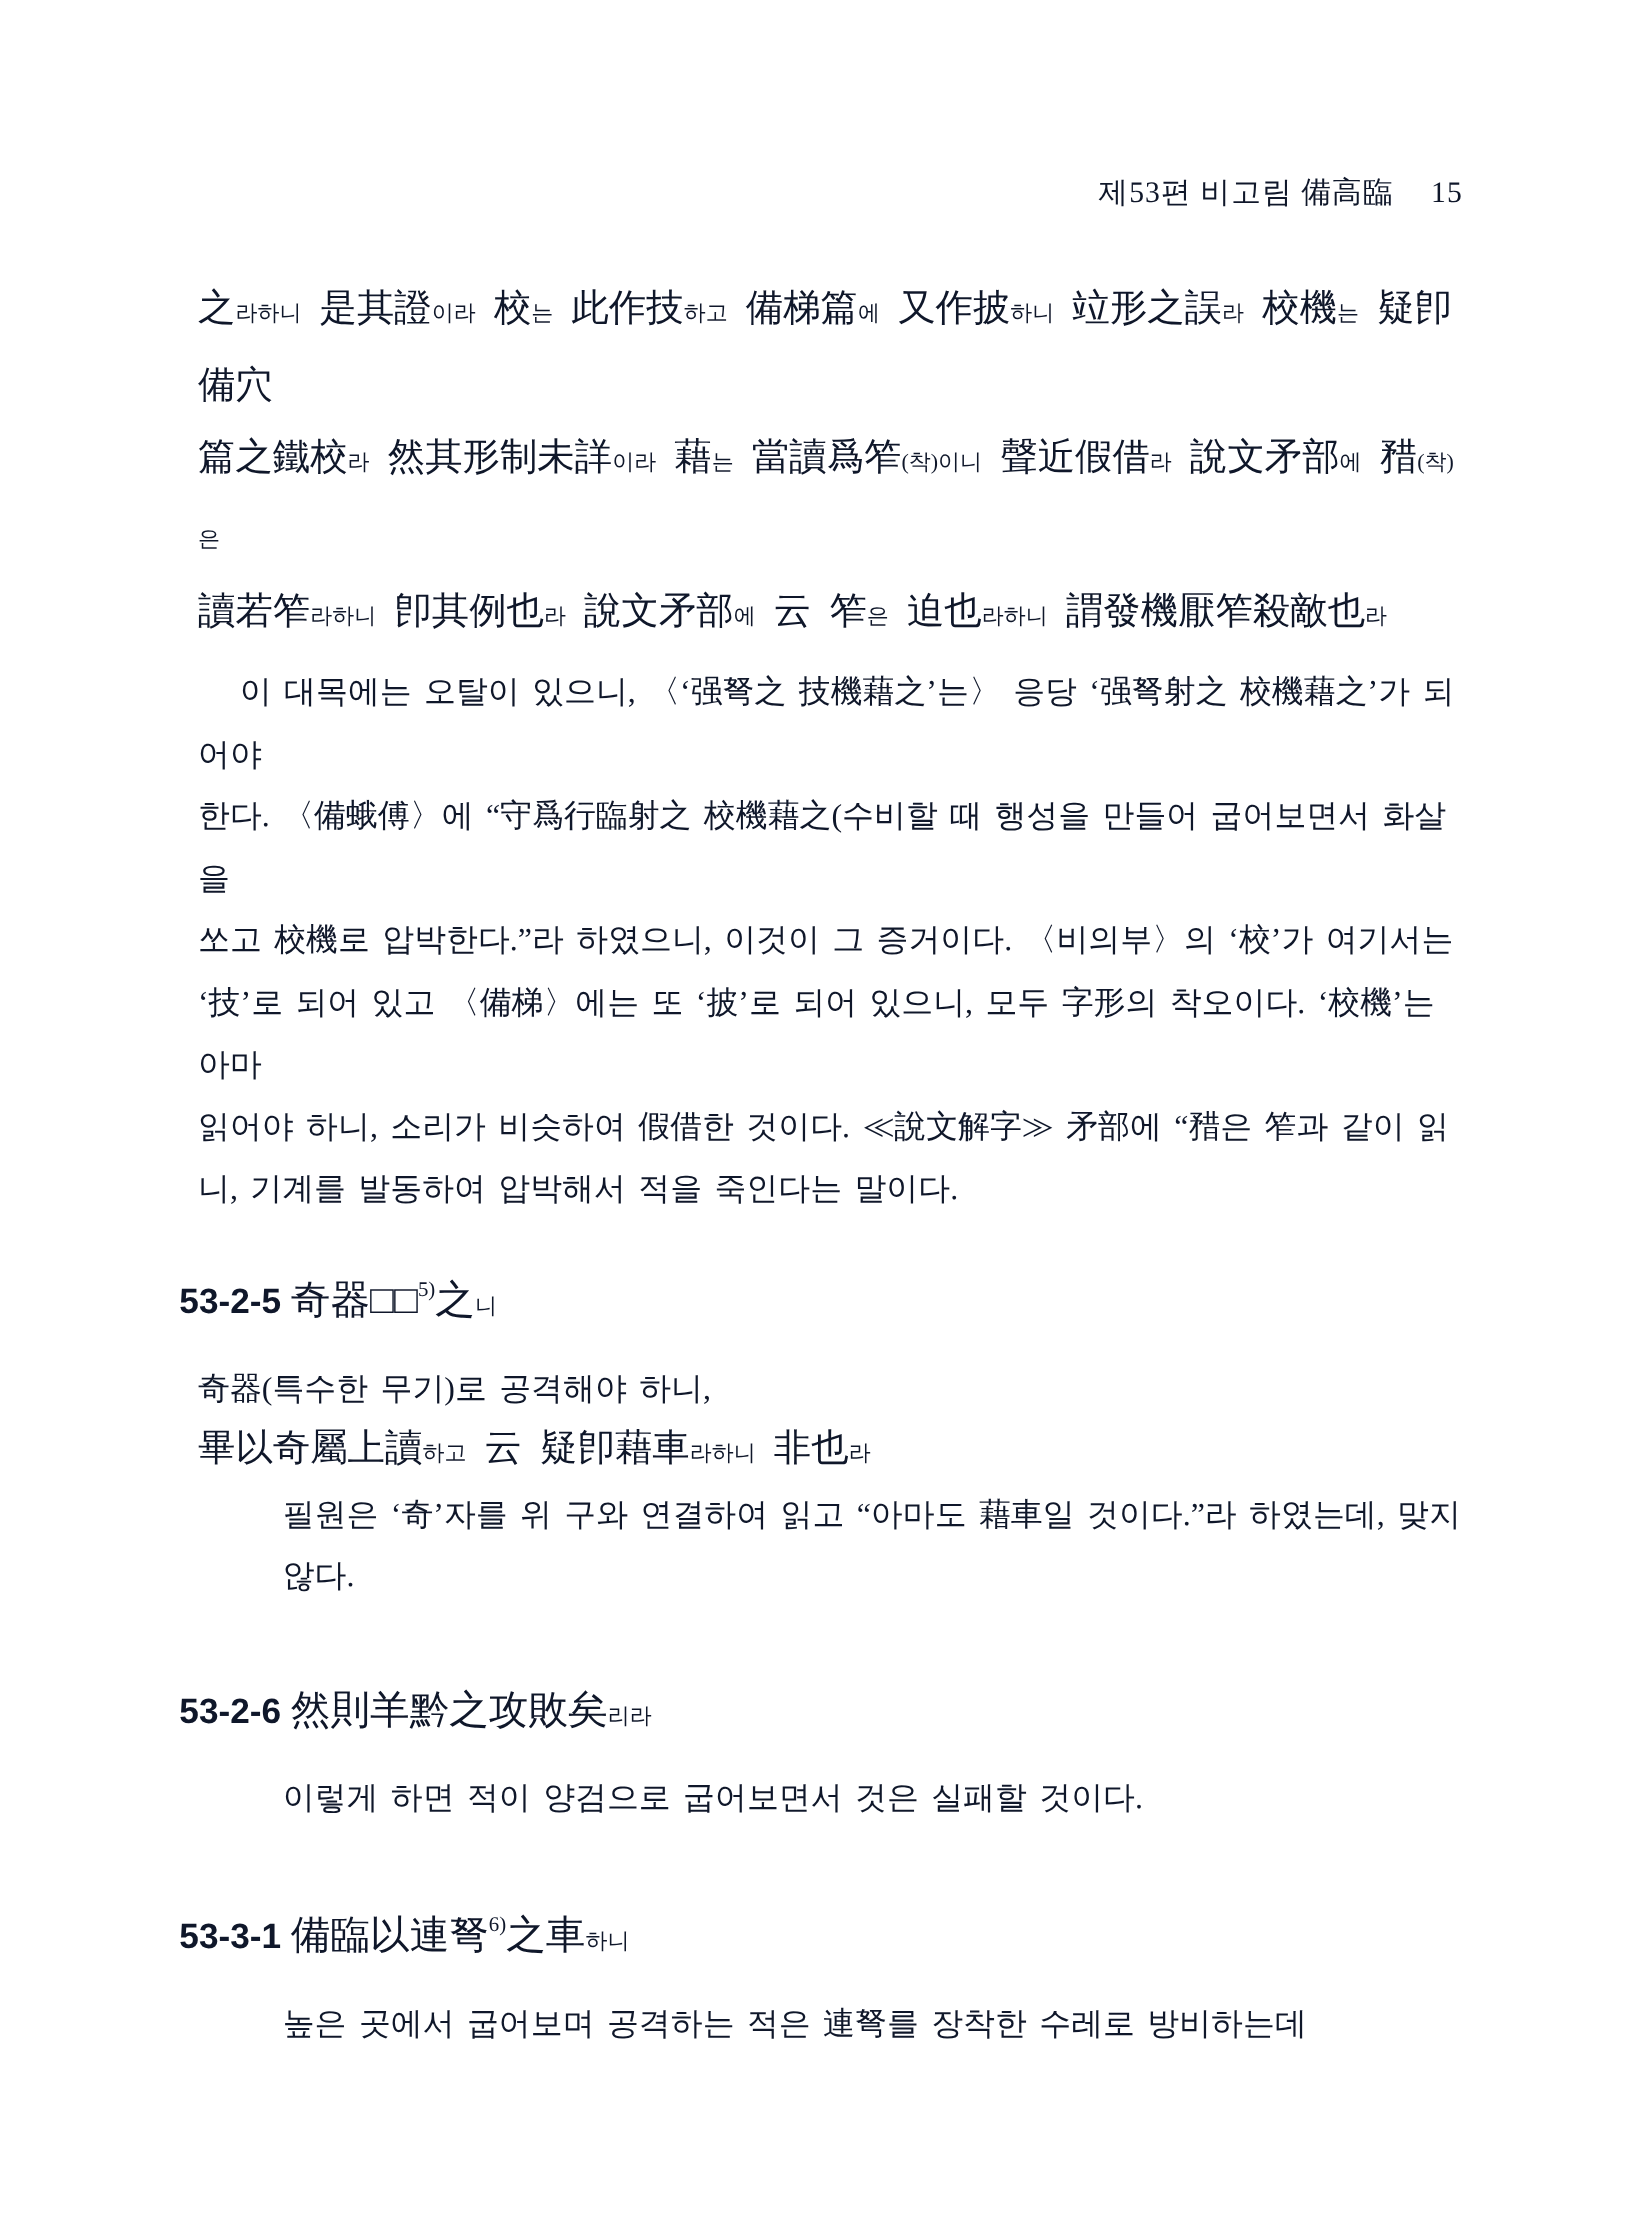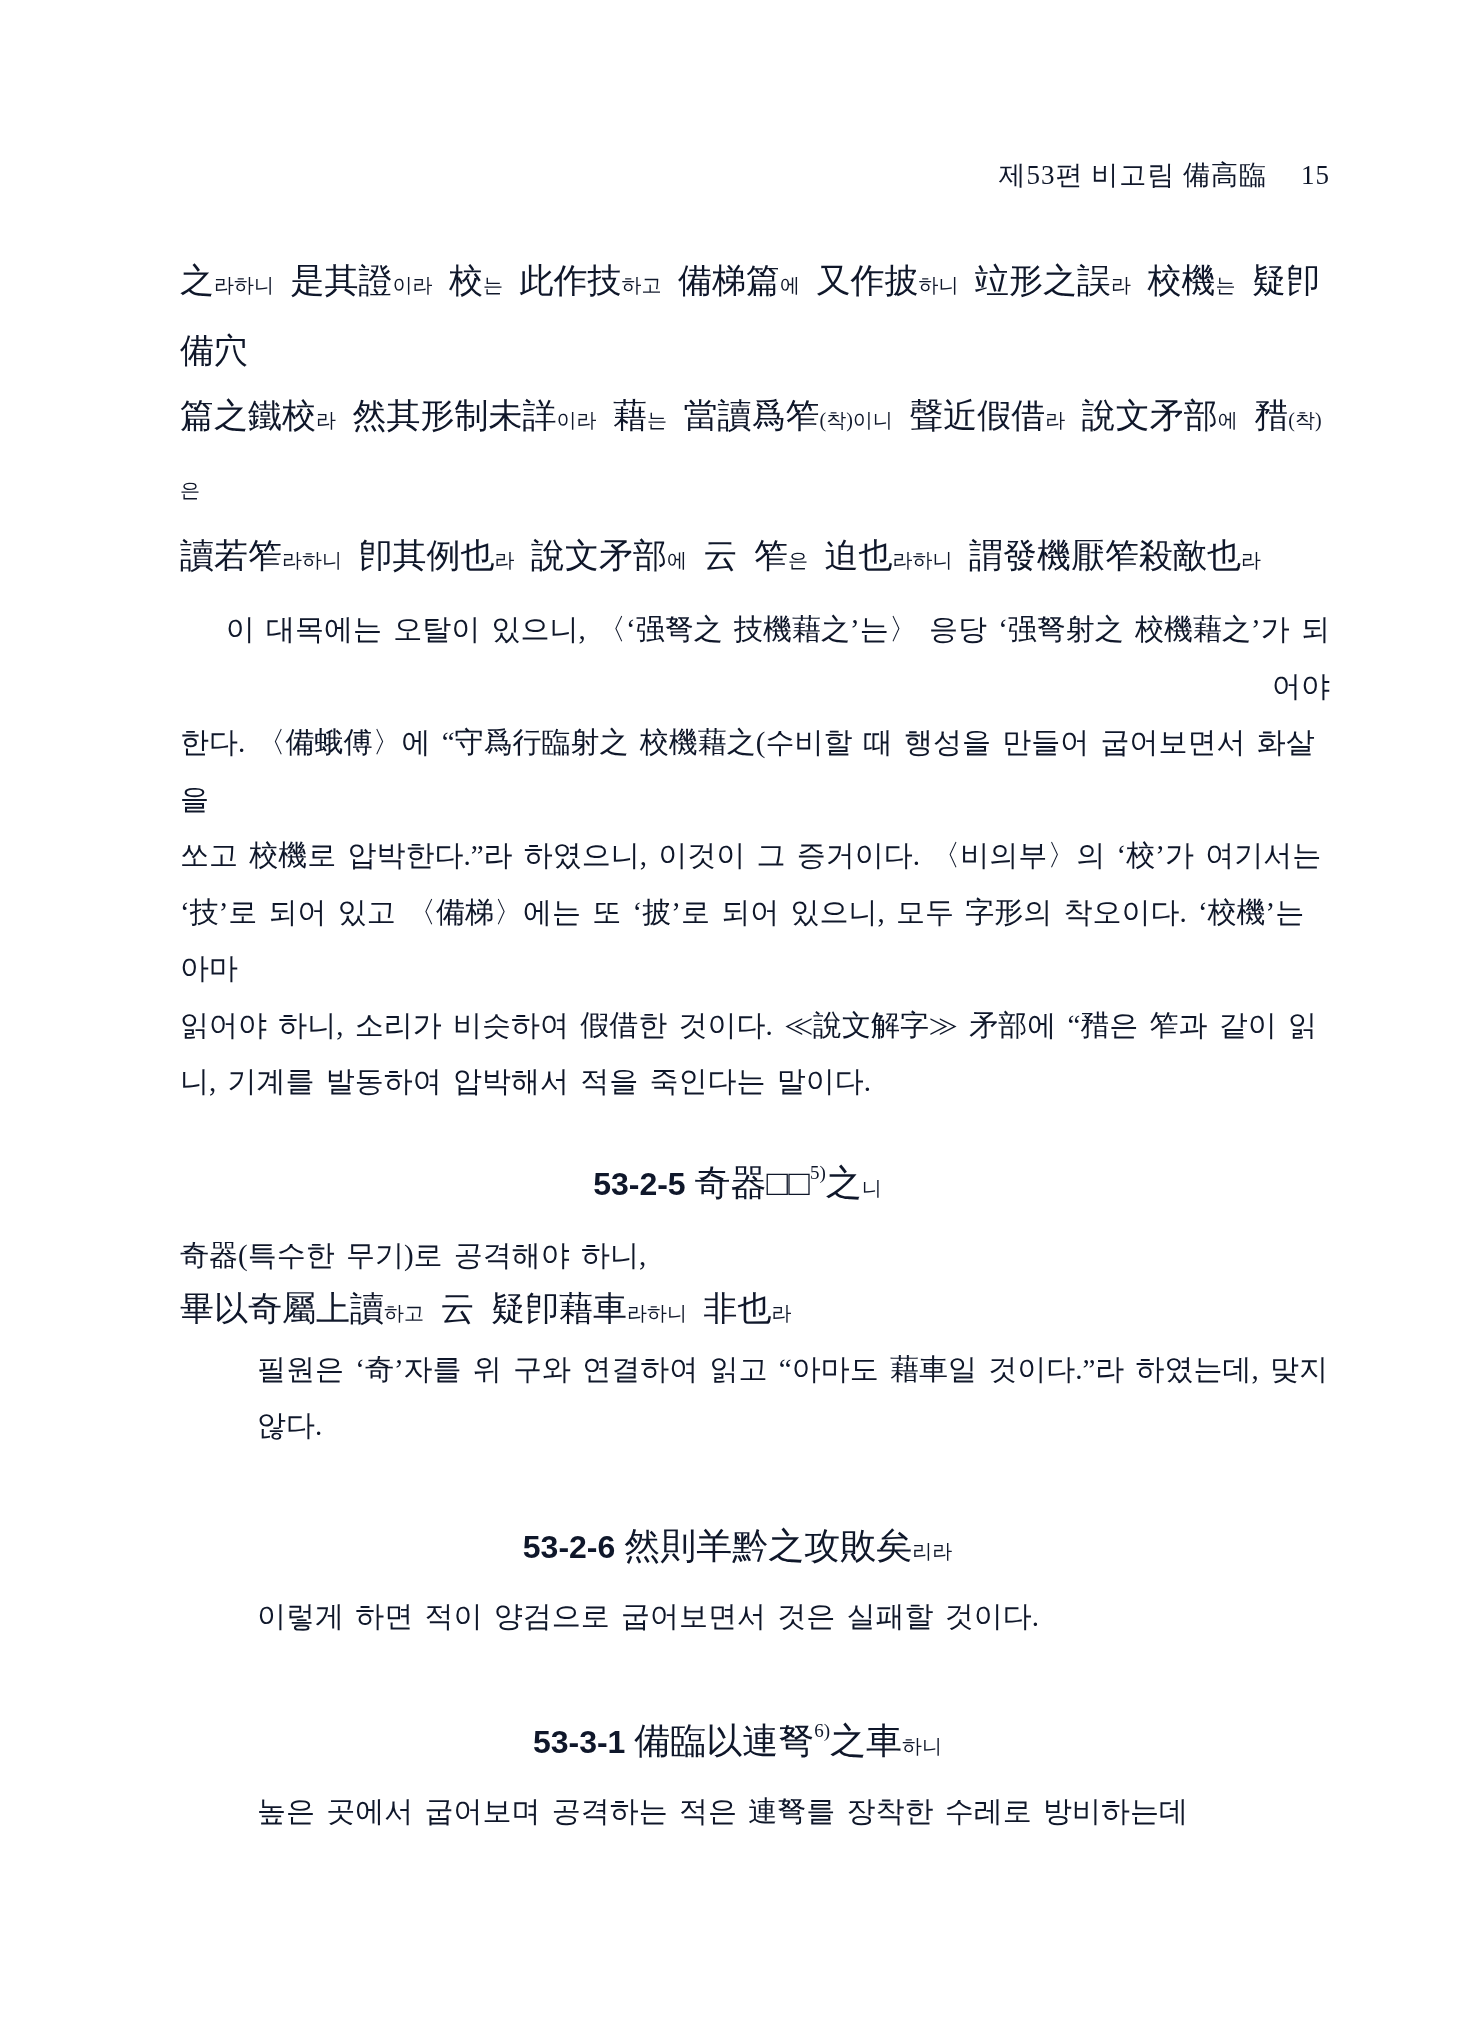--- a/index.html
+++ b/index.html
@@ -30,25 +30,25 @@
   
   .hanmun { margin-left: 35px; word-spacing: 8px; }
   .hanmun .line { font-size: 34px; line-height: 65px; }
   .hanmun.tight .line { line-height: 52px; }
   .hanmun .seg-s { font-size: 20px; word-spacing: 2px; }
 
   
   .trans { margin-left: 35px; word-spacing: 4px; }
   .trans .line { font-size: 29px; line-height: 56px; }
   .trans.para .line { line-height: 56.5px; }
-  .trans.para .line:first-child { text-indent: 38px; text-align: right; }
+  .trans.para .line:first-child { text-indent: 38px; }
   .trans.ind { margin-left: 112px; }
 
   
-  .heading { margin: 0; font-weight: normal; text-align: center; }
+  .heading { margin: 18px; font-weight: normal; }
   .heading .line { font-size: 36px; line-height: 58px; }
   .heading .seg-n {
     font-family: "Liberation Sans", "DejaVu Sans", sans-serif;
     font-weight: bold;
     font-size: 32px;
     letter-spacing: 0px;
   }
   .heading .seg-s { font-size: 20px; }
   .seg-sup { font-size: 19px; vertical-align: 16px; }
 

